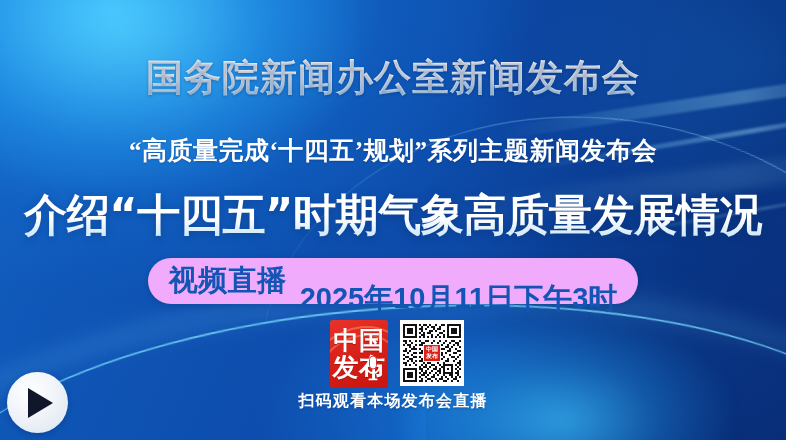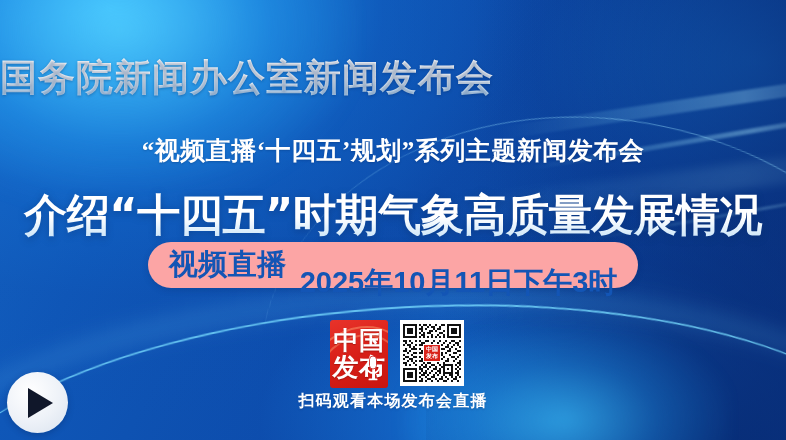--- a/index.html
+++ b/index.html
@@ -129,20 +129,21 @@
   
   .content {
     position: absolute;
     inset: 0;
     z-index: 5;
   }
   .title-main {
     position: absolute;
     top: 57px;
     left: 0; right: 0;
+    text-align: center;
     font-family: "Liberation Serif", "DejaVu Serif", serif;
     font-weight: bold;
     font-size: 37px;
     line-height: 42px;
     letter-spacing: 1px;
     color: #ffffff;
     background: linear-gradient(180deg, #ffffff 0%, #ffffff 52%, #d9ecfb 78%, #bcdcf6 100%);
     -webkit-background-clip: text;
     background-clip: text;
     -webkit-text-fill-color: transparent;
@@ -177,25 +178,25 @@
     -webkit-background-clip: text;
     background-clip: text;
     -webkit-text-fill-color: transparent;
     filter: drop-shadow(0 2px 4px rgba(4,40,96,0.40));
   }
 
   
   .date-pill {
     position: absolute;
     left: 148px;
-    top: 242px;
+    top: 258px;
     width: 490px;
     height: 46px;
     border-radius: 23px;
-    background: #fca5a5;
+    background: #f0abfc;
     display: flex;
     align-items: center;
     justify-content: center;
     gap: 13px;
     box-shadow: 0 2px 6px rgba(4,35,90,0.22);
   }
   .pill-live {
     font-family: "Liberation Serif", "DejaVu Serif", serif;
     font-weight: bold;
     font-size: 29px;
@@ -352,21 +353,21 @@
   <div class="ray ray-4"></div>
   <div class="swoosh-3"></div>
   <div class="glow-bottom"></div>
   <div class="swoosh-2"></div>
   <div class="swoosh-1"></div>
 
   <div class="content">
 
     <div class="title-main">国务院新闻办公室新闻发布会</div>
 
-    <div class="title-sub">“视频直播‘十四五’规划”系列主题新闻发布会</div>
+    <div class="title-sub">“高质量完成‘十四五’规划”系列主题新闻发布会</div>
 
     <div class="title-headline">介绍“十四五”时期气象高质量发展情况</div>
 
     <div class="date-pill">
       <span class="pill-live">视频直播</span>
       <span class="pill-date">2025年10月11日下午3时</span>
     </div>
 
     <div class="brand-row">
 

